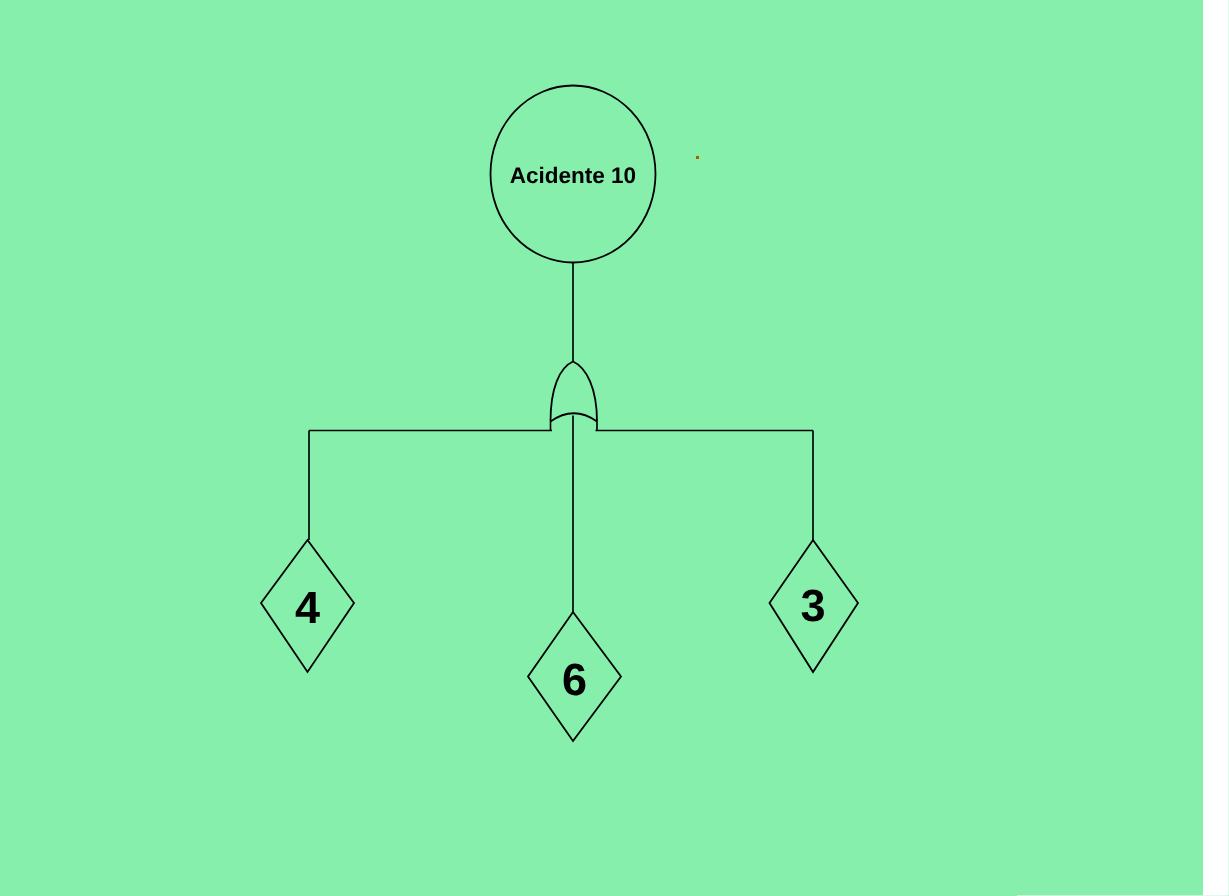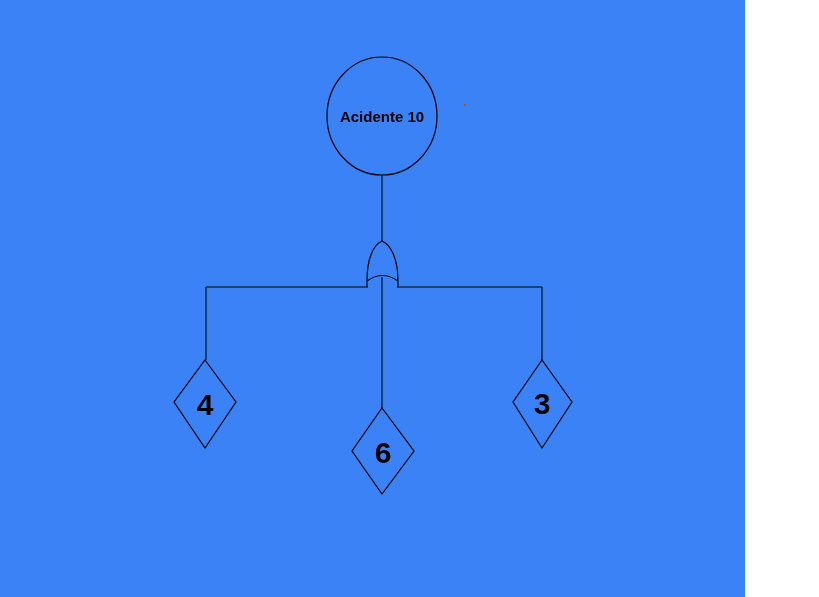--- a/index.html
+++ b/index.html
@@ -2,23 +2,23 @@
 <html><head>
 <meta charset="utf-8">
 <style>
   html, body {
     margin: 0;
     padding: 0;
     background: #ffffff;
   }
   .canvas {
     position: relative;
-    width: 745px;
+    width: 802px;
     height: 597px;
-    background: #3b82f6;
+    background: #86efac;
     overflow: hidden;
     font-family: "Liberation Sans", sans-serif;
   }
   svg { display: block; }
   .shape {
     fill: none;
     stroke: #000000;
     stroke-width: 1.2;
   }
   .wire {

